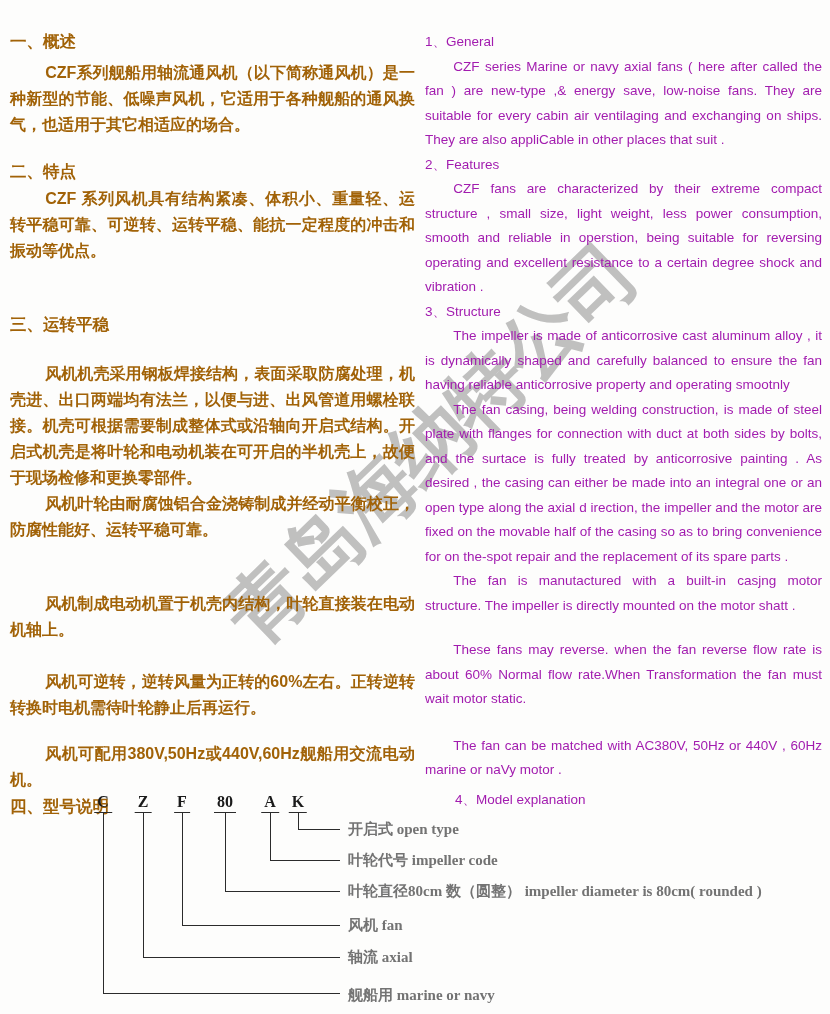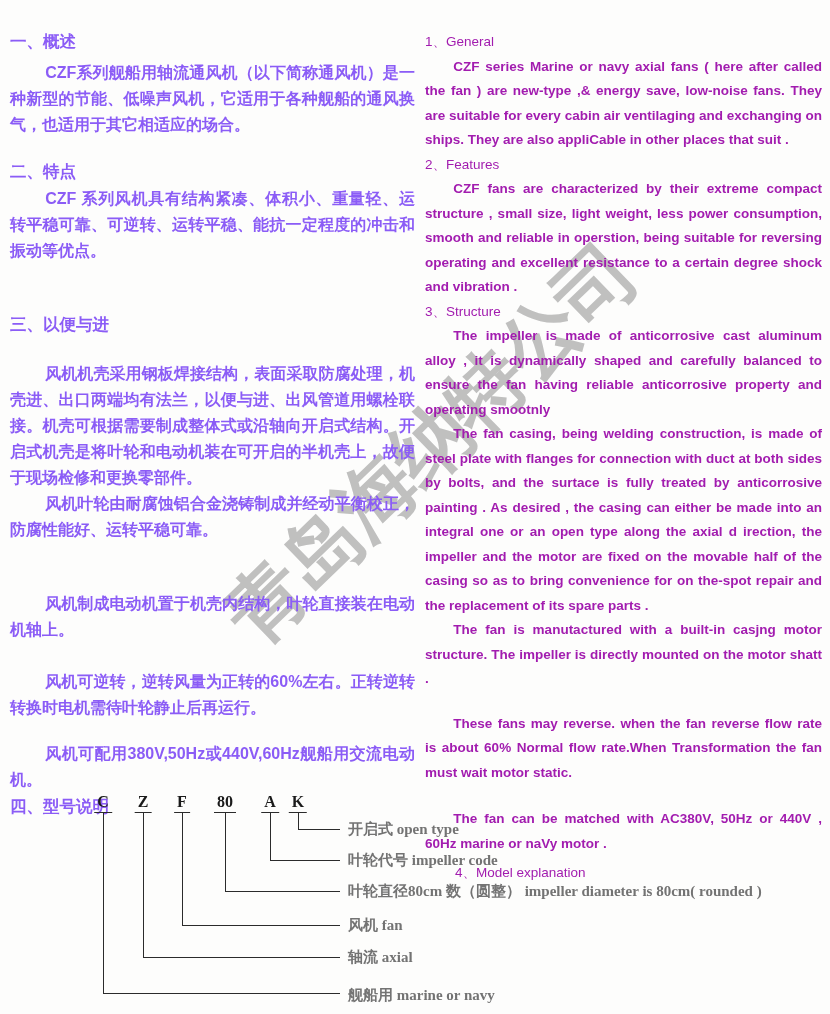--- a/index.html
+++ b/index.html
@@ -17,29 +17,29 @@
   
   .watermark {
     position:absolute; left:431px; top:445px;
     transform:translate(-50%,-50%) rotate(-44deg);
     font-size:78px; font-weight:bold; letter-spacing:-2px;
     color:#9b9b9b; opacity:0.62; white-space:nowrap;
     z-index:0; pointer-events:none;
     font-family:"Liberation Sans", sans-serif;
   }
   .col { position:absolute; z-index:1; }
-  .col-left  { left:10px;  top:28px; width:405px; color:#8b5cf6; }
+  .col-left  { left:10px;  top:28px; width:405px; color:#a16207; }
   .col-right { left:425px; top:30px; width:397px; color:#a21caf; }
 
   .zh-h { font-size:16.5px; font-weight:bold; margin:0; line-height:26px; }
   .zh-p { font-size:16px; font-weight:600; margin:0; line-height:26px;
           text-indent:2.2em; text-align:justify; }
 
   .en-h { font-size:13.5px; font-weight:normal; margin:0; line-height:24.5px; }
-  .en-p { font-size:13.5px; font-weight:bold; margin:0; line-height:24.5px;
+  .en-p { font-size:13.5px; font-weight:normal; margin:0; line-height:24.5px;
           text-indent:2.1em; text-align:justify; }
 
   
   .mt6  { margin-top:6px; }  .mt20 { margin-top:20px; }
   .mt2  { margin-top:2px; }  .mt47 { margin-top:47px; }
   .mt24 { margin-top:24px; } .mt48 { margin-top:48px; }
   .mt26 { margin-top:26px; } .mt22 { margin-top:22px; }
   .mt5  { margin-top:5px; }  .ind30 { padding-left:30px; }
 
   
@@ -67,21 +67,21 @@
 
 <div class="page">
 
   <div class="watermark">青岛海纳特公司</div>
 
   <div class="col col-left">
     <h2 class="zh-h">一、概述</h2>
     <p class="zh-p mt6">CZF系列舰船用轴流通风机（以下简称通风机）是一种新型的节能、低噪声风机，它适用于各种舰船的通风换气，也适用于其它相适应的场合。</p>
     <h2 class="zh-h mt20">二、特点</h2>
     <p class="zh-p mt2">CZF 系列风机具有结构紧凑、体积小、重量轻、运转平稳可靠、可逆转、运转平稳、能抗一定程度的冲击和振动等优点。</p>
-    <h2 class="zh-h mt47">三、以便与进</h2>
+    <h2 class="zh-h mt47">三、运转平稳</h2>
     <p class="zh-p mt24">风机机壳采用钢板焊接结构，表面采取防腐处理，机壳进、出口两端均有法兰，以便与进、出风管道用螺栓联接。机壳可根据需要制成整体式或沿轴向开启式结构。开启式机壳是将叶轮和电动机装在可开启的半机壳上，故便于现场检修和更换零部件。</p>
     <p class="zh-p">风机叶轮由耐腐蚀铝合金浇铸制成并经动平衡校正，防腐性能好、运转平稳可靠。</p>
     <p class="zh-p mt48">风机制成电动机置于机壳内结构，叶轮直接装在电动机轴上。</p>
     <p class="zh-p mt26">风机可逆转，逆转风量为正转的60%左右。正转逆转转换时电机需待叶轮静止后再运行。</p>
     <p class="zh-p mt20">风机可配用380V,50Hz或440V,60Hz舰船用交流电动机。</p>
     <h2 class="zh-h">四、型号说明</h2>
   </div>
 
   <div class="col col-right">
     <h2 class="en-h">1、General</h2>

